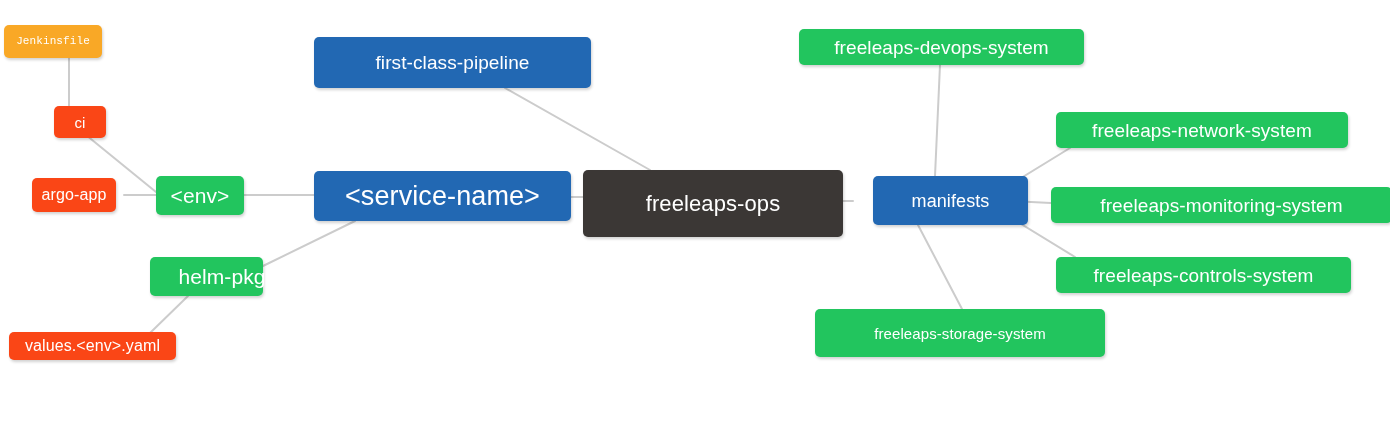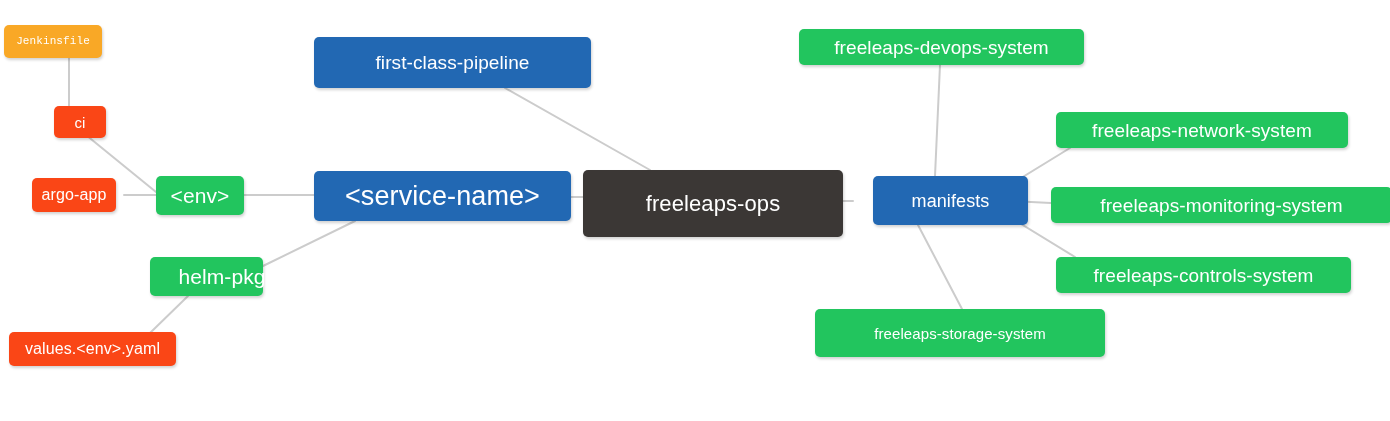--- a/index.html
+++ b/index.html
@@ -65,21 +65,21 @@
       <line x1="1008" y1="186" x2="1070" y2="148" stroke="#cccccc" stroke-width="2" stroke-linecap="round"></line>
       <line x1="1008" y1="201" x2="1051" y2="203" stroke="#cccccc" stroke-width="2" stroke-linecap="round"></line>
       <line x1="1008" y1="216" x2="1075" y2="257" stroke="#cccccc" stroke-width="2" stroke-linecap="round"></line>
       <line x1="918" y1="225" x2="962" y2="309" stroke="#cccccc" stroke-width="2" stroke-linecap="round"></line>
     </svg>
   <div id="node-layer">
       <div class="mm-node c-orange" style="left: 4px; top: 25px; width: 98px; height: 33px; font-size: 11px; font-family: Liberation Mono, monospace;">Jenkinsfile</div>
       <div class="mm-node c-red" style="left: 54px; top: 106px; width: 52px; height: 32px; font-size: 15px;">ci</div>
       <div class="mm-node c-red" style="left: 32px; top: 178px; width: 84px; height: 34px; font-size: 16px;">argo-app</div>
       <div class="mm-node c-green" style="left: 156px; top: 176px; width: 88px; height: 39px; font-size: 21px;">&lt;env&gt;</div>
-      <div class="mm-node c-red" style="left: 9px; top: 332px; width: 167px; height: 34px; font-size: 16px;">values.&lt;env&gt;.yaml</div>
+      <div class="mm-node c-red" style="left: 9px; top: 332px; width: 167px; height: 28px; font-size: 16px;">values.&lt;env&gt;.yaml</div>
       <div class="mm-node c-green" style="left: 150px; top: 257px; width: 113px; height: 39px; font-size: 21px; padding-left: 31px;">helm-pkg</div>
       <div class="mm-node c-blue" style="left: 314px; top: 171px; width: 257px; height: 50px; font-size: 27px;">&lt;service-name&gt;</div>
       <div class="mm-node c-blue" style="left: 314px; top: 37px; width: 277px; height: 51px; font-size: 19px;">first-class-pipeline</div>
       <div class="mm-node c-root" style="left: 583px; top: 170px; width: 260px; height: 67px; font-size: 22px;">freeleaps-ops</div>
       <div class="mm-node c-blue" style="left: 853px; top: 176px; width: 155px; height: 49px; font-size: 18px; margin-left: 20px;">manifests</div>
       <div class="mm-node c-green" style="left: 799px; top: 29px; width: 285px; height: 36px; font-size: 19px;">freeleaps-devops-system</div>
       <div class="mm-node c-green" style="left: 1056px; top: 112px; width: 292px; height: 36px; font-size: 19px; text-align: center;">freeleaps-network-system</div>
       <div class="mm-node c-green" style="left: 1051px; top: 187px; width: 341px; height: 36px; font-size: 19px;">freeleaps-monitoring-system</div>
       <div class="mm-node c-green" style="left: 1056px; top: 257px; width: 295px; height: 36px; font-size: 19px;">freeleaps-controls-system</div>
       <div class="mm-node c-green" style="left: 815px; top: 309px; width: 290px; height: 48px; font-size: 15px;">freeleaps-storage-system</div>

